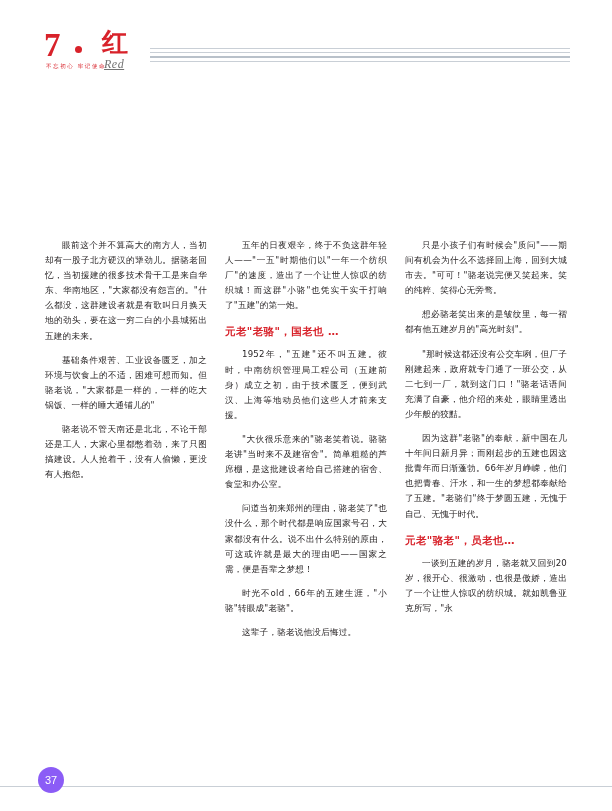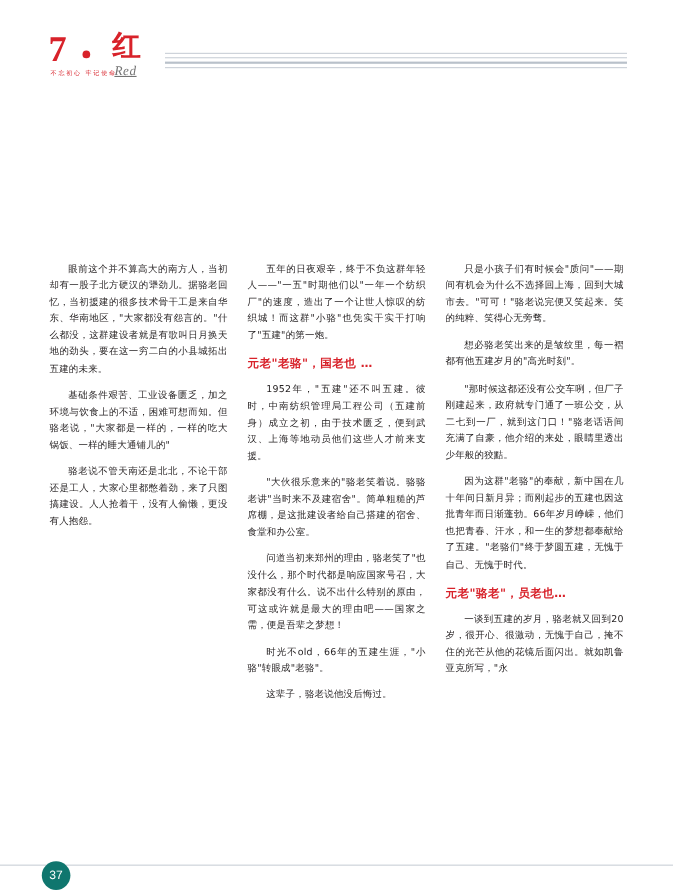--- a/index.html
+++ b/index.html
@@ -148,25 +148,25 @@
     position: absolute;
     left: 0;
     bottom: 24px;
     width: 100%;
     height: 1px;
     background: #c9cfd6;
   }
   .page-number {
     position: absolute;
     left: 38px;
-    bottom: 2px;
+    bottom: 18px;
     width: 26px;
     height: 26px;
     border-radius: 50%;
-    background: #0f766e;
+    background: #8b5cf6;
     color: #ffffff;
     font-family: "Liberation Sans", sans-serif;
     font-size: 11px;
     display: flex;
     align-items: center;
     justify-content: center;
   }
 </style>
 </head>
 <body>
@@ -208,20 +208,20 @@
       <p class="body">时光不old，66年的五建生涯，"小骆"转眼成"老骆"。</p>
       <p class="body">这辈子，骆老说他没后悔过。</p>
     </div>
 
     <div class="col">
       <p class="body">只是小孩子们有时候会"质问"——期间有机会为什么不选择回上海，回到大城市去。"可可！"骆老说完便又笑起来。笑的纯粹、笑得心无旁骛。</p>
       <p class="body">想必骆老笑出来的是皱纹里，每一褶都有他五建岁月的"高光时刻"。</p>
       <p class="body">"那时候这都还没有公交车咧，但厂子刚建起来，政府就专门通了一班公交，从二七到一厂，就到这门口！"骆老话语间充满了自豪，他介绍的来处，眼睛里透出少年般的狡黠。</p>
       <p class="body">因为这群"老骆"的奉献，新中国在几十年间日新月异；而刚起步的五建也因这批青年而日渐蓬勃。66年岁月峥嵘，他们也把青春、汗水，和一生的梦想都奉献给了五建。"老骆们"终于梦圆五建，无愧于自己、无愧于时代。</p>
       <h2 class="subhead">元老"骆老"，员老也…</h2>
-      <p class="body">一谈到五建的岁月，骆老就又回到20岁，很开心、很激动，无愧于自己，掩不住的光芒从他的花镜后面闪出。就如凯鲁亚克所写，"永</p>
+      <p class="body">一谈到五建的岁月，骆老就又回到20岁，很开心、很激动，也很是傲娇，造出了一个让世人惊叹的纺织城。就如凯鲁亚克所写，"永</p>
     </div>
   </div>
 
   <div class="footer-bar"></div>
   <div class="page-number">37</div>
 
 </div>
 
 </body></html>

